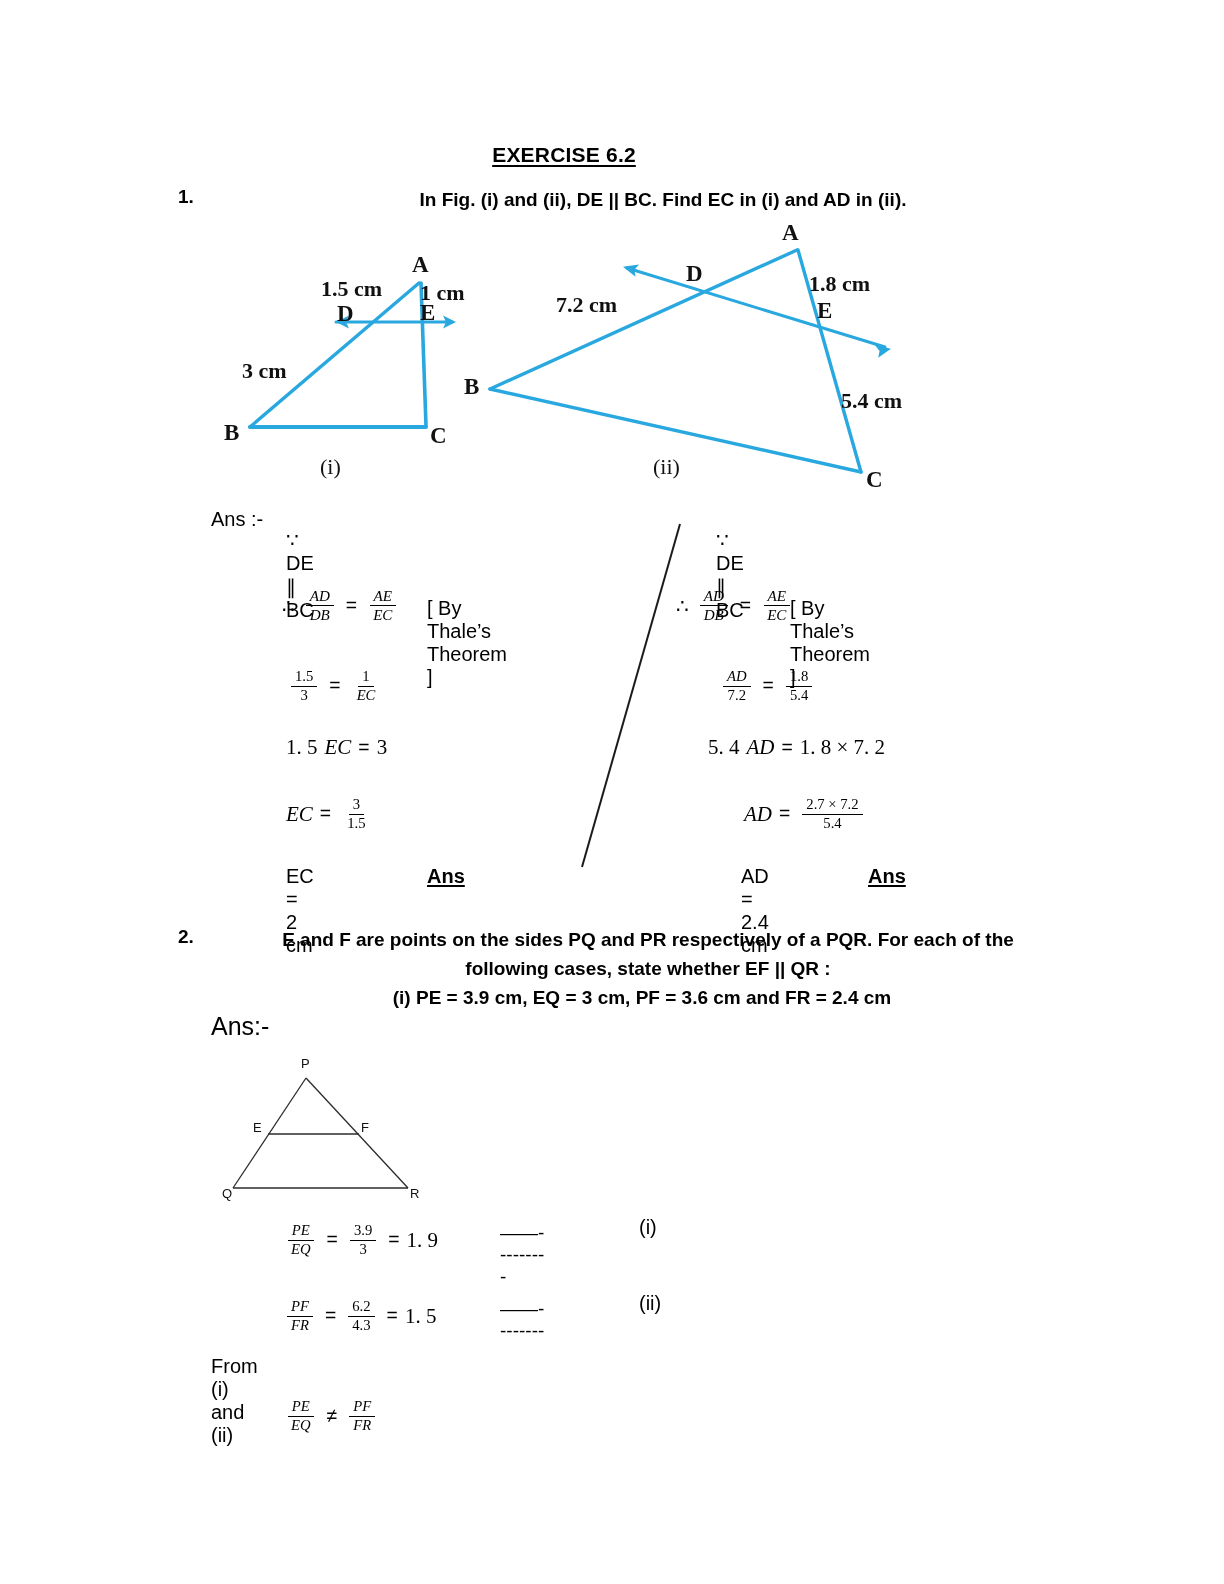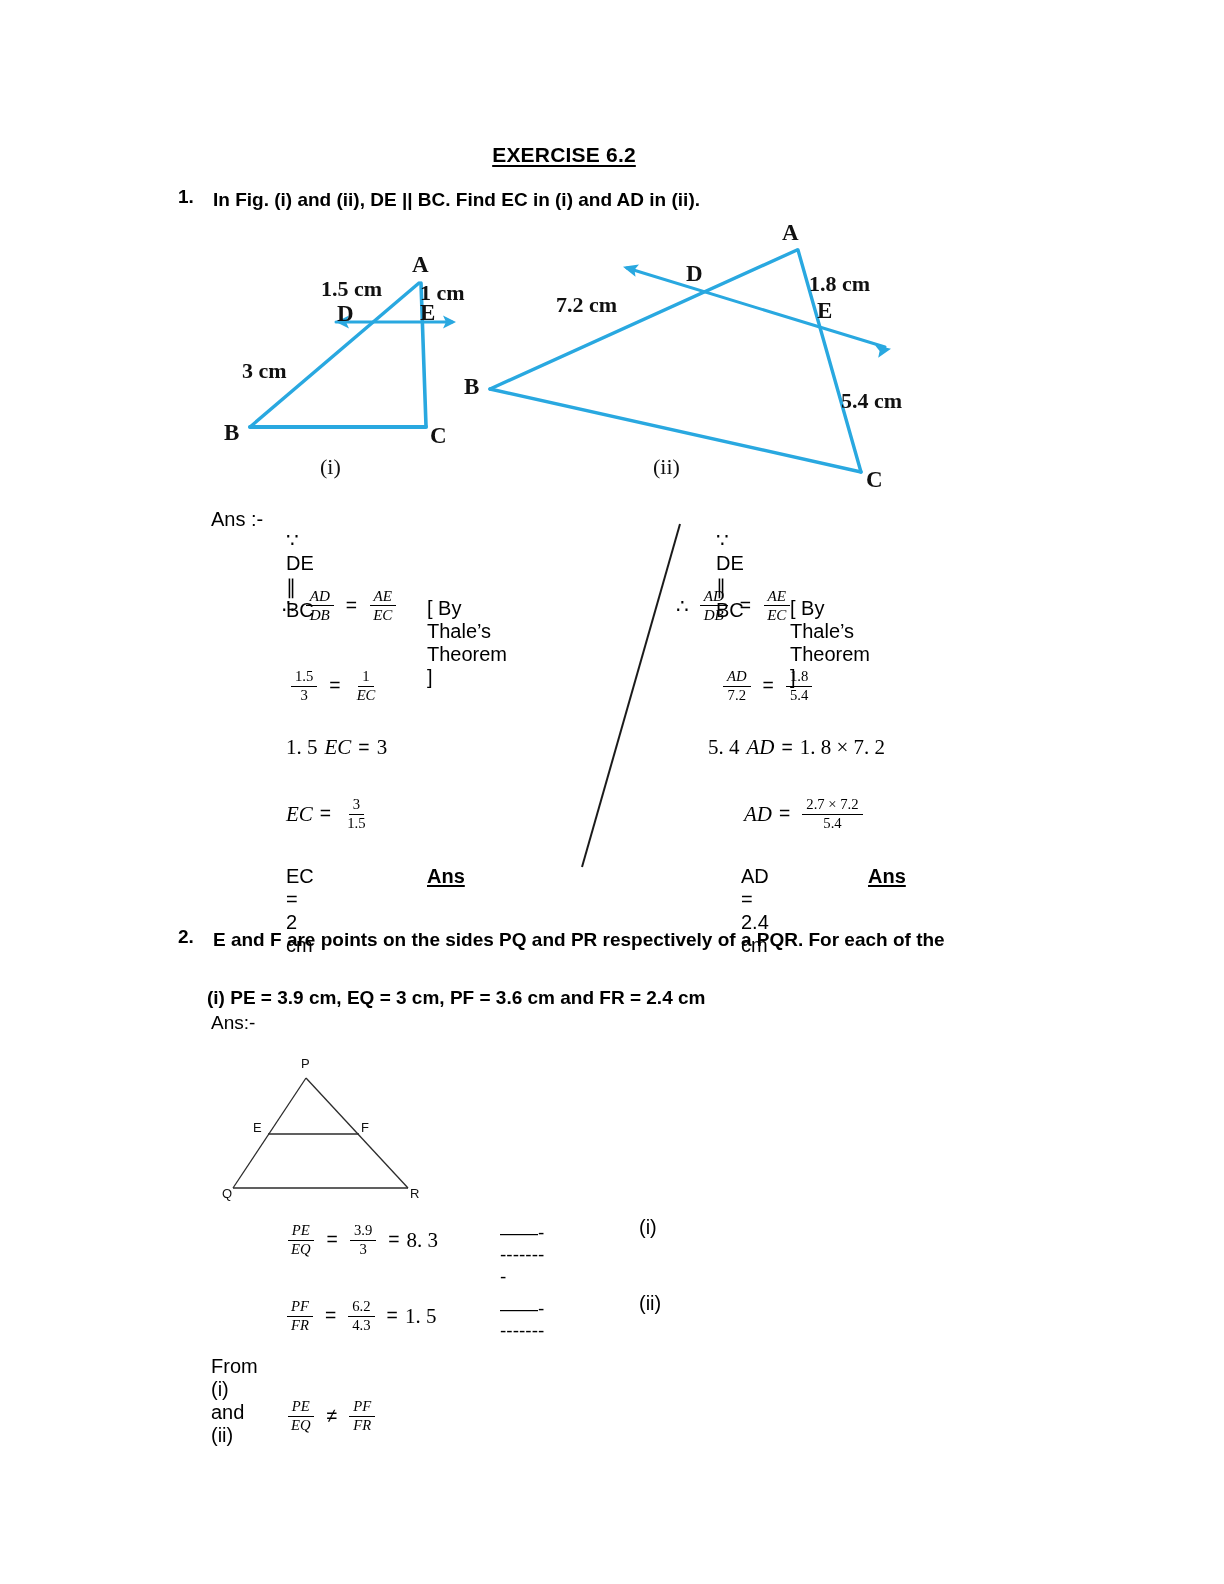--- a/index.html
+++ b/index.html
@@ -33,28 +33,29 @@
     text-underline-offset: 3px;
   }
   .q-num {
     font-weight: bold;
     font-size: 19px;
   }
   .q-text {
     font-weight: bold;
     font-size: 19px;
     line-height: 1.52;
+    text-align: center;
   }
 
   
   .plain {
     font-size: 20px;
     font-weight: normal;
   }
-  .plain-sm { font-size: 19px; }
+  .plain-sm { font-size: 25px; }
 
   .underline-b {
     font-weight: bold;
     text-decoration: underline;
     text-underline-offset: 2px;
   }
 
   
   .math {
     font-family: "Liberation Serif", serif;
@@ -328,20 +329,21 @@
         </span>
       </span>
     </div>
 
     <div class="abs plain" style="left:741px; top:865px;">AD = 2.4 cm</div>
     <div class="abs plain underline-b" style="left:868px; top:865px;">Ans</div>
   </div>
 
   <div class="abs q-num" style="left:178px; top:926px;">2.</div>
   <div class="abs q-text" style="left:213px; top:926px; width:870px;">E and F are points on the sides PQ and PR respectively of a  PQR. For each of the</div>
+  <div class="abs q-text" style="left:213px; top:955px; width:870px;">following cases, state whether EF || QR :</div>
   <div class="abs q-text" style="left:207px; top:984px; width:870px;">(i) PE = 3.9 cm, EQ = 3 cm, PF = 3.6 cm and FR = 2.4 cm</div>
   <div class="abs plain plain-sm" style="left:211px; top:1012px;">Ans:-</div>
 
   <div class="abs" style="left:218px; top:1042px;">
     <svg width="230" height="165" viewBox="0 0 230 165">
       <g>
 
         <line x1="88" y1="36" x2="15" y2="146" stroke="#2b2b2b" stroke-width="1.3"></line>
 
         <line x1="88" y1="36" x2="190" y2="146" stroke="#2b2b2b" stroke-width="1.3"></line>
@@ -365,21 +367,21 @@
         <span class="frac">
           <span class="num">PE</span>
           <span class="den">EQ</span>
         </span>
         <span class="op">=</span>
         <span class="frac">
           <span class="num math-up">3.9</span>
           <span class="den math-up">3</span>
         </span>
         <span class="op">=</span>
-        <span class="math-up">8. 3</span>
+        <span class="math-up">1. 9</span>
       </span>
     </div>
     <div class="abs plain dashline" style="left:500px; top:1222px;">——---------</div>
     <div class="abs plain" style="left:639px; top:1216px;">(i)</div>
 
     <div class="abs math" style="left:282px; top:1292px;">
       <span class="mrow">
         <span class="frac">
           <span class="num">PF</span>
           <span class="den">FR</span>

